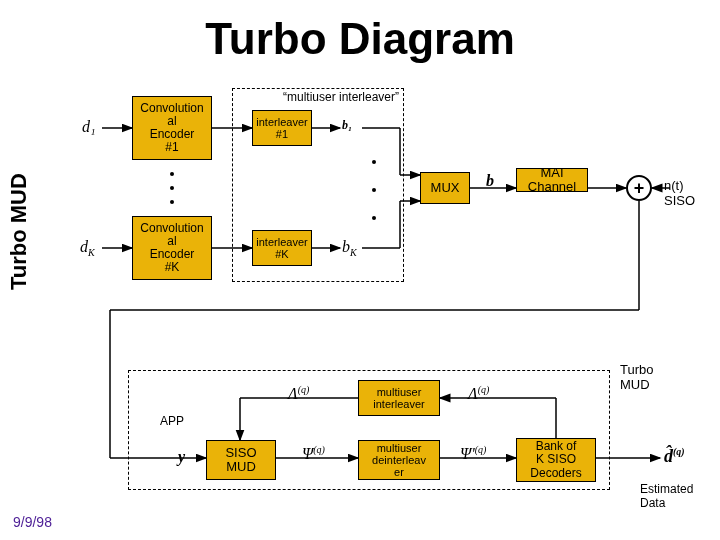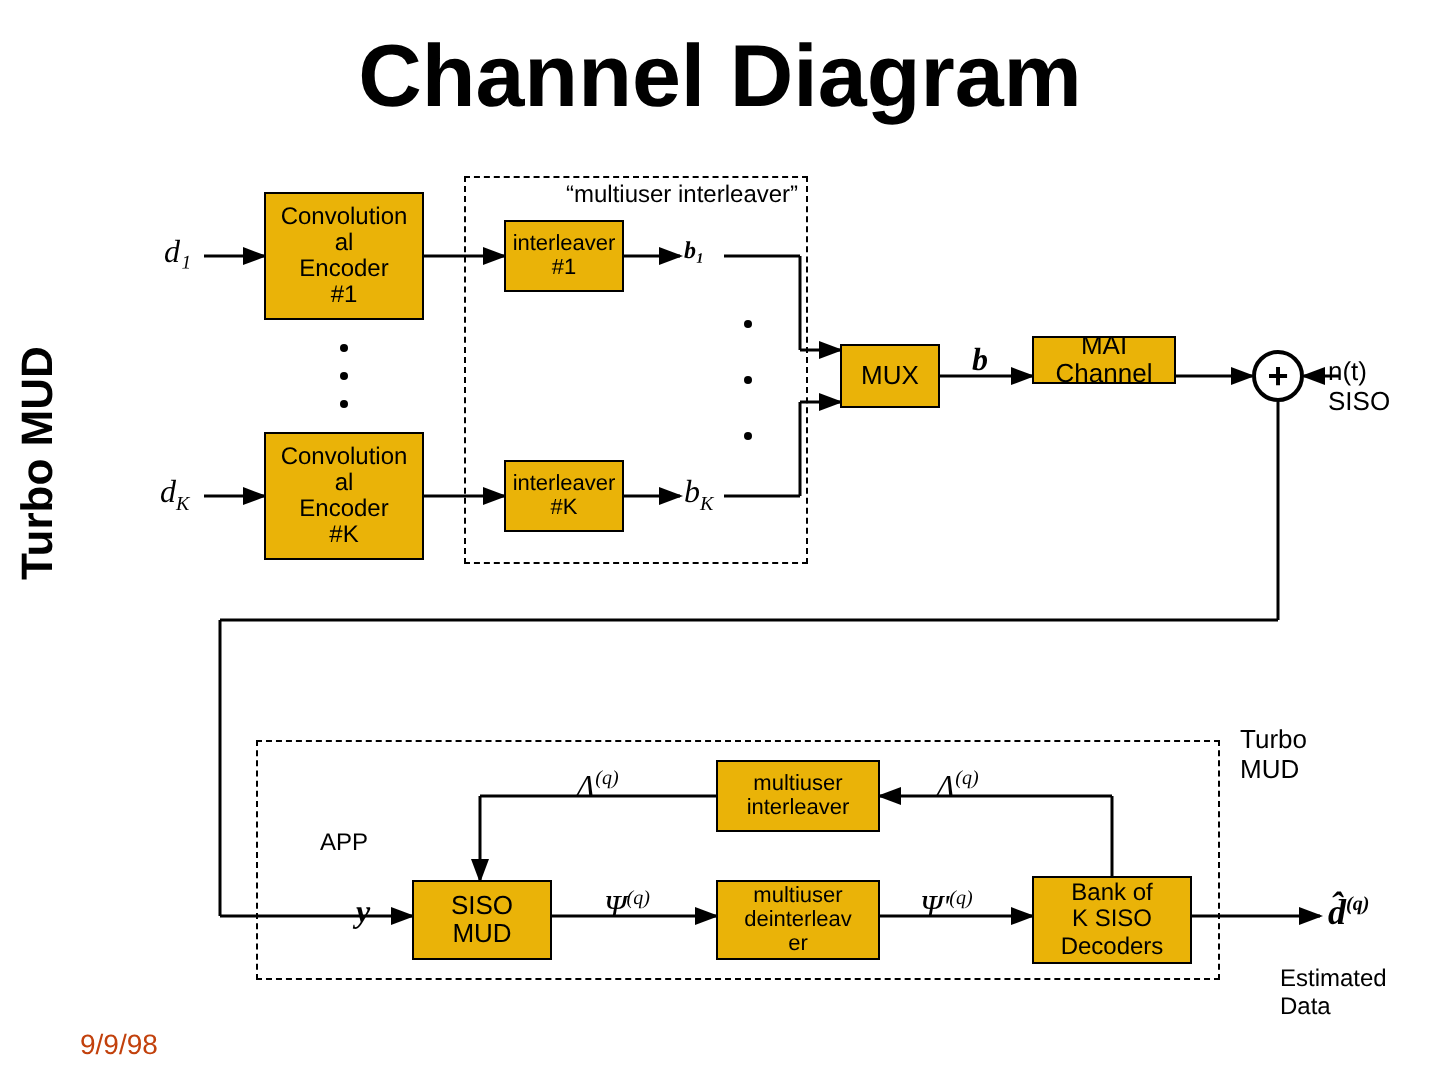--- a/index.html
+++ b/index.html
@@ -27,24 +27,24 @@
     top: 290px;
     transform: rotate(-90deg);
     transform-origin: left top;
     font-size: 22px;
     font-weight: bold;
     color: #000;
     white-space: nowrap;
   }
   .date {
     position: absolute;
-    left: 40px;
+    left: 13px;
     bottom: 10px;
     font-size: 14px;
-    color: #c2410c;
+    color: #4c1d95;
   }
   .box {
     position: absolute;
     border: 1.5px solid #000;
     background: #eab308;
     display: flex;
     align-items: center;
     justify-content: center;
     text-align: center;
     font-size: 12px;
@@ -79,21 +79,21 @@
     border: 2px solid #000;
     border-radius: 50%;
     background: #fff;
     display: flex; align-items: center; justify-content: center;
     font-size: 18px; font-weight: bold;
   }
 </style>
 </head>
 <body>
 
-<div class="title">Channel Diagram</div>
+<div class="title">Turbo Diagram</div>
 
 <div class="ylabel">Turbo MUD</div>
 
 <div class="date">9/9/98</div>
 
 <svg class="lines">
   <defs>
     <marker id="arr" markerWidth="8" markerHeight="8" refX="7" refY="3" orient="auto">
       <path d="M0,0 L8,3 L0,6 Z" fill="#000"></path>
     </marker>

